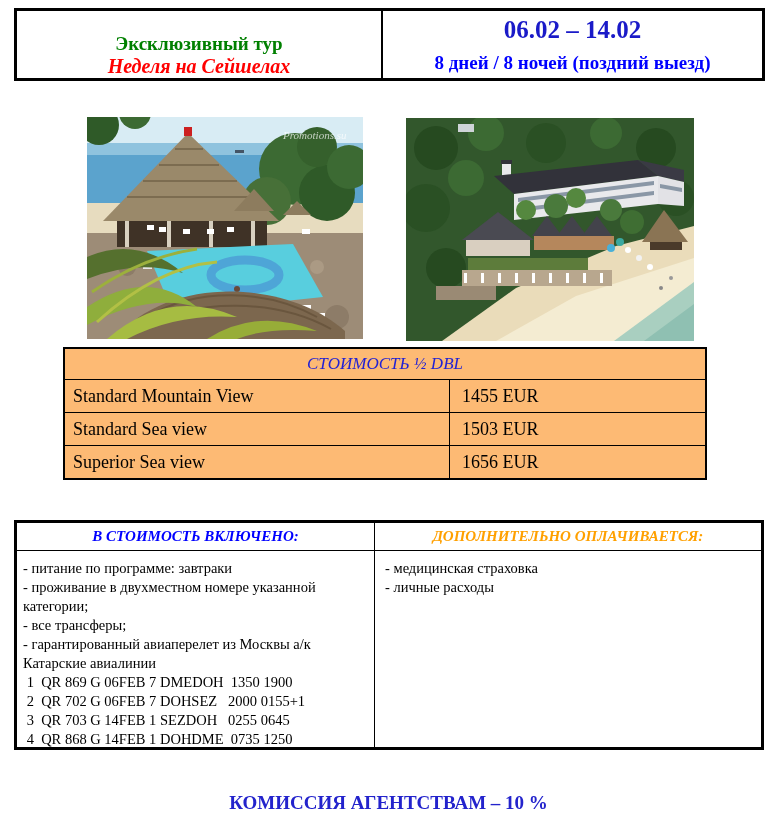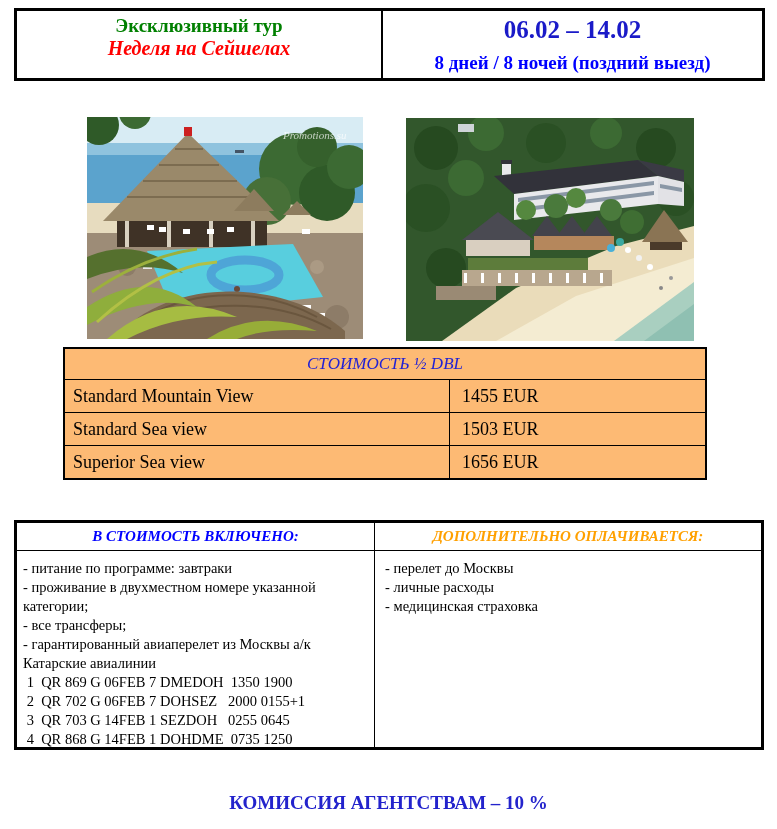--- a/index.html
+++ b/index.html
@@ -3,21 +3,21 @@
 <meta charset="utf-8">
 <style>
   html,body { margin:0; padding:0; background:#ffffff; }
   body { width:777px; height:829px; font-family:"Liberation Serif", serif; }
   .page { position:relative; width:777px; height:829px; background:#fff; overflow:hidden; }
 
   
   .header-table { position:absolute; left:14px; top:8px; width:751px; height:73px;
                   border:3px solid #000; box-sizing:border-box; display:flex; background:#fff; }
   .header-left { width:366px; border-right:2px solid #000; box-sizing:border-box;
-                 display:flex; flex-direction:column; align-items:center; justify-content:flex-start;
+                 display:flex; flex-direction:column; align-items:center; justify-content:flex-end;
                  padding-top:4px; }
   .header-right { flex:1; display:flex; flex-direction:column; align-items:center;
                   justify-content:space-between; padding:5px 0 4px; }
   .tour-type { color:var(--green); font-weight:bold; font-size:19px; line-height:1.15; }
   .tour-name { color:var(--red); font-weight:bold; font-style:italic; font-size:20px; line-height:1.15; }
   .tour-dates { color:var(--dateblue); font-weight:bold; font-size:25px; }
   .tour-duration { color:var(--blue); font-weight:bold; font-size:19px; }
 
   
   .photo { position:absolute; overflow:hidden; }
@@ -223,24 +223,23 @@
           <div class="flight-line"> 2  QR 702 G 06FEB 7 DOHSEZ   2000 0155+1</div>
 
           <div class="flight-line"> 3  QR 703 G 14FEB 1 SEZDOH   0255 0645</div>
 
           <div class="flight-line"> 4  QR 868 G 14FEB 1 DOHDME  0735 1250</div>
         </div>
     </div>
     <div class="dt-body dt-body-right">
       <div>
 
-          <div>- перелет до Москвы</div>
+
+          <div>- медицинская страховка</div>
 
           <div>- личные расходы</div>
-
-          <div>- медицинская страховка</div>
         </div>
     </div>
   </div>
 
   <div class="commission">КОМИССИЯ АГЕНТСТВАМ – 10 %</div>
 
 </div>
 
 </body></html>

